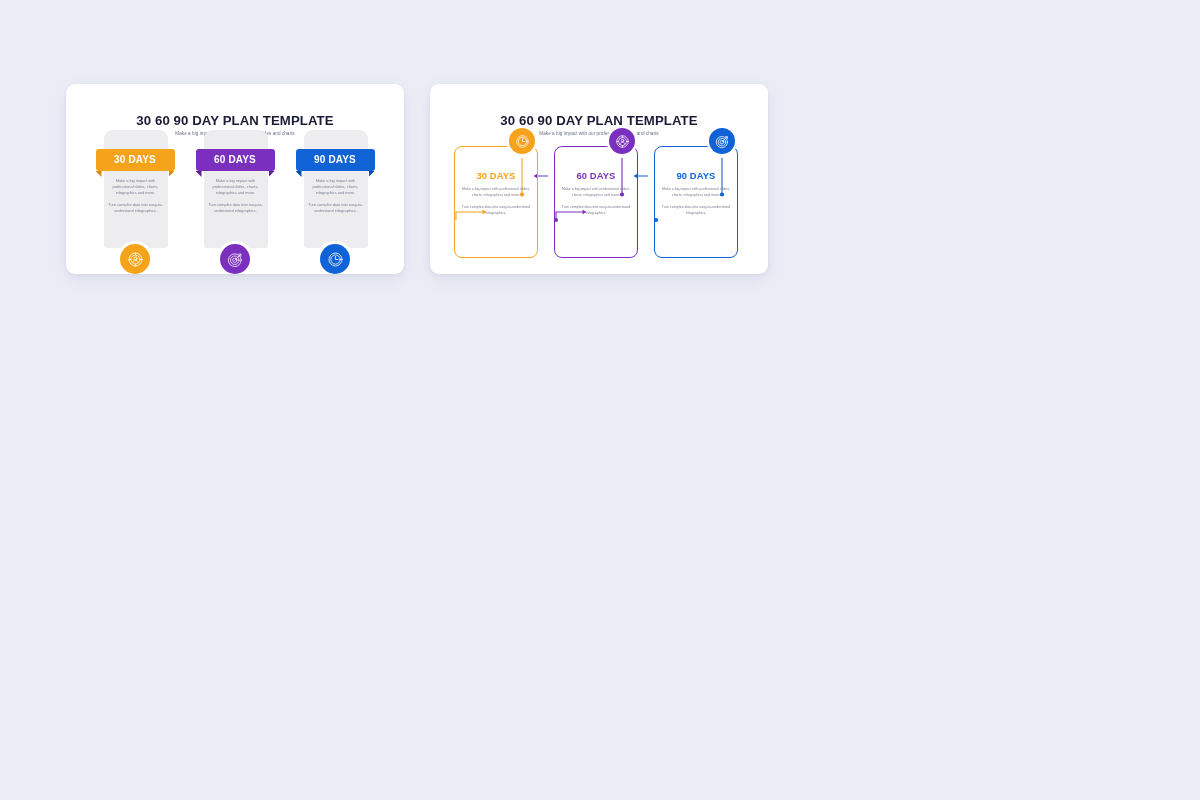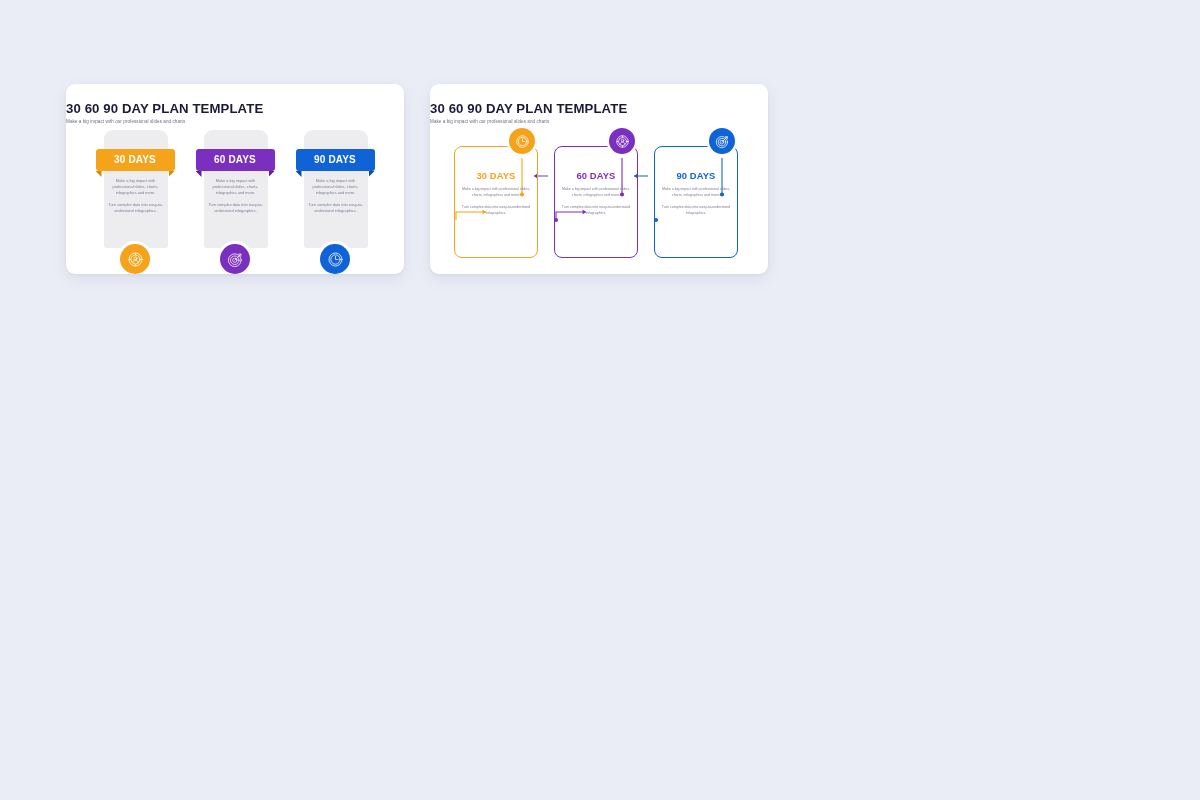--- a/index.html
+++ b/index.html
@@ -24,22 +24,22 @@
     position: absolute;
     background: #ffffff;
     border-radius: 9px;
     box-shadow: 0 5px 16px rgba(70, 80, 130, 0.10), 0 1px 3px rgba(70,80,130,0.06);
     overflow: hidden;
   }
   #card-ribbons { left: 66px; top: 84px; width: 338px; height: 190px; }
   #card-outline { left: 430px; top: 84px; width: 338px; height: 190px; }
 
   .card-head {
-    text-align: left;
-    padding-top: 18px;
+    text-align: center;
+    padding-top: 30px;
   }
   .card-title {
     font-size: 13.2px;
     font-weight: bold;
     color: #1b1b38;
     letter-spacing: 0.1px;
     line-height: 1;
     white-space: nowrap;
   }
   .card-sub {

